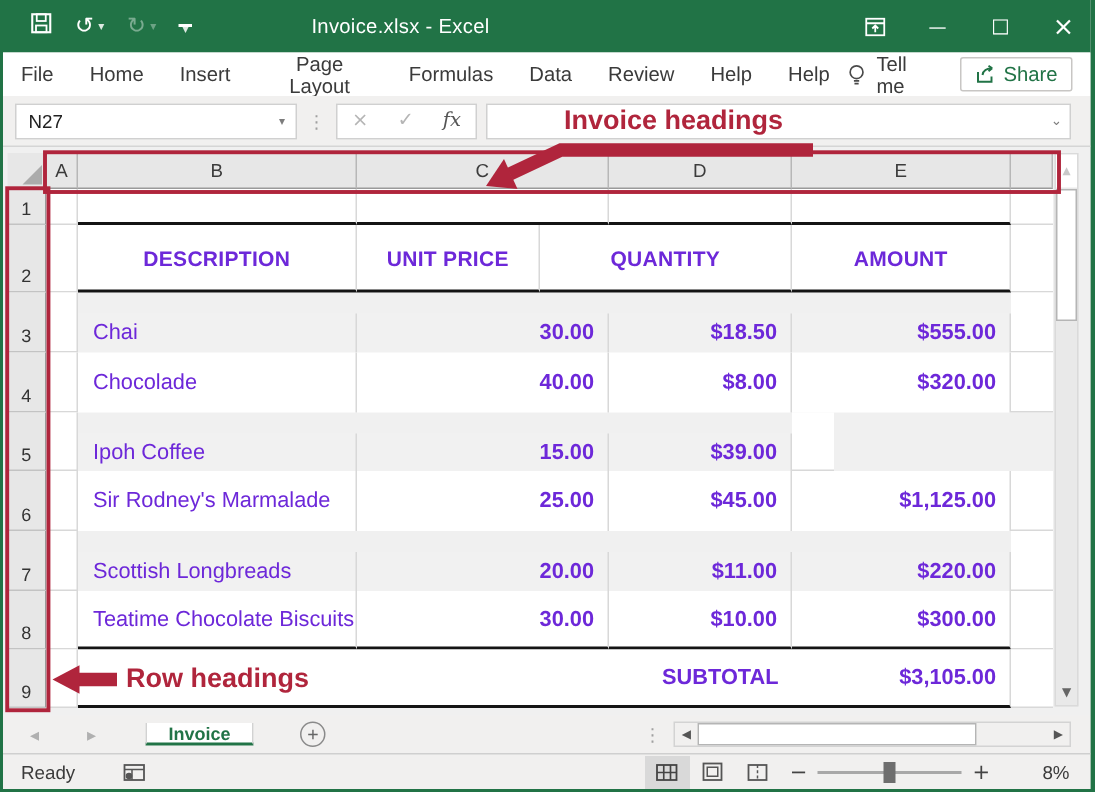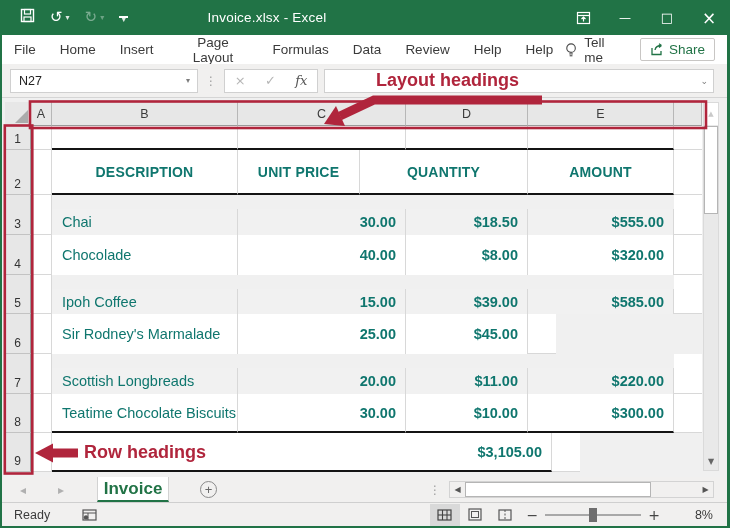--- a/index.html
+++ b/index.html
@@ -58,21 +58,21 @@
        display:flex; align-items:flex-end; justify-content:center; padding-bottom:3px;
        font-size:12px; color:#333; }
   .corner{ width:26px; background:#e7e7e7; border-right:1px solid #9a9a9a; border-bottom:1px solid #9a9a9a; position:relative; }
   .tri{ position:absolute; right:2px; bottom:2px; width:0; height:0; display:block;
         border-left:13px solid transparent; border-bottom:13px solid #ababab; }
   .ch{ background:#e7e7e7; border-right:1px solid #b7b7b7; border-bottom:1px solid #9a9a9a;
        display:flex; align-items:center; justify-content:center; font-size:12.5px; color:#3c3c3c; }
   .cA{width:21px}.cB{width:186px}.cC{width:168px}.cD{width:122px}.cE{width:146px}.cF{width:28px}
   .hdr-row{height:24px}.hr1{height:24px}.hr2{height:45px}
   .hr40{height:40px}.hr39{height:39px}
-  .cell{ background:#fff; display:flex; align-items:center; font-size:14.5px; color:#0f766e; }
+  .cell{ background:#fff; display:flex; align-items:center; font-size:14.5px; color:#6d28d9; }
   .vline{ border-right:1px solid #d8d8d8; }
   .gl{ border-bottom:1px solid #d8d8d8; }
   .band{ background:#f1f1f1;margin-top:14px; }
   .bb{ border-bottom:2px solid #141414 !important; }
   .bb3{ border-bottom:2.5px solid #141414 !important; }
   .desc{ padding-left:10px; line-height:18px; }
   .num{ justify-content:flex-end; padding-right:9px;font-weight:bold; }
   .bold{ font-weight:bold; }
   .thead{ justify-content:center; font-weight:bold; font-size:14px; letter-spacing:.2px; }
 
@@ -82,23 +82,23 @@
           font-size:7px; color:#c9c9c9; font-family:"DejaVu Sans",sans-serif; }
   .vs-thumb{ height:88px; background:#fff; border:1px solid #b5b5b5; margin-top:1px; }
   .vs-down{ position:absolute; bottom:1px; left:0; width:14px; height:16px; display:flex; align-items:center;
             justify-content:center; font-size:8px; color:#666; font-family:"DejaVu Sans",sans-serif; }
 
   
   .tabbar{ position:absolute; left:0; top:477px; width:725px; height:25px; background:#f1f0ef;
            display:flex; align-items:center; }
   .navarr{ font-family:"DejaVu Sans",sans-serif; font-size:12px; color:#b0b0b0; }
   .na1{ margin-left:18px; } .na2{ margin-left:32px; }
-  .sheettab{ margin-left:33px; width:72px; height:25px; background:#fff; border-left:1px solid #d2d2d2;
+  .sheettab{ margin-left:33px; width:72px; height:15px; background:#fff; border-left:1px solid #d2d2d2;
              border-right:1px solid #d2d2d2; border-bottom:2px solid #217346; display:flex; align-items:center;
-             justify-content:center; font-size:17px; font-weight:bold; color:#217346; }
+             justify-content:center; font-size:12px; font-weight:bold; color:#217346; }
   .addsheet{ margin-left:31px; width:17px; height:17px; border:1px solid #8a8a8a; border-radius:50%;
              display:flex; align-items:center; justify-content:center; font-size:13px; color:#666; }
   .tab-dots{ margin-left:auto; color:#a0a0a0; font-family:"DejaVu Sans",sans-serif; font-size:12px; }
   .hscroll{ margin-left:8px; margin-right:13px; width:265px; height:17px; background:#f1f0ef;
             border:1px solid #d3d3d3; display:flex; align-items:center; position:relative; }
   .hs-arrow{ width:15px; text-align:center; font-family:"DejaVu Sans",sans-serif; font-size:8px; color:#555; }
   .hs-right{ position:absolute; right:0; }
   .hs-thumb{ position:absolute; left:15px; width:186px; height:15px; background:#fff; border:1px solid #b5b5b5; }
 
   
@@ -259,30 +259,30 @@
         <div class="cell cE vline num bold">$320.00</div>
         <div class="cell cF gl"></div>
       </div>
 
       <div class="xrow hr39">
         <div class="rh">5</div>
         <div class="cell cA vline gl"></div>
         <div class="cell cB vline band desc">Ipoh Coffee</div>
         <div class="cell cC vline band num">15.00</div>
         <div class="cell cD vline band num">$39.00</div>
-        <div class="cell cE vline band num bold">$585.00</div>
         <div class="cell cF gl"></div>
       </div>
 
       <div class="xrow hr40">
         <div class="rh">6</div>
         <div class="cell cA vline gl"></div>
         <div class="cell cB vline desc">Sir Rodney's Marmalade</div>
         <div class="cell cC vline num">25.00</div>
         <div class="cell cD vline num">$45.00</div>
+        <div class="cell cE vline num bold">$1,125.00</div>
         <div class="cell cF gl"></div>
       </div>
 
       <div class="xrow hr40">
         <div class="rh">7</div>
         <div class="cell cA vline gl"></div>
         <div class="cell cB vline band desc">Scottish Longbreads</div>
         <div class="cell cC vline band num">20.00</div>
         <div class="cell cD vline band num">$11.00</div>
         <div class="cell cE vline band num bold">$220.00</div>
@@ -297,20 +297,21 @@
         <div class="cell cD vline num bb">$10.00</div>
         <div class="cell cE vline num bold bb">$300.00</div>
         <div class="cell cF gl"></div>
       </div>
 
       <div class="xrow hr39">
         <div class="rh">9</div>
         <div class="cell cA vline gl"></div>
         <div class="cell cB bb3"></div>
         <div class="cell cC bb3"></div>
+        <div class="cell cD num bold bb3">SUBTOTAL</div>
         <div class="cell cE vline num bold bb3">$3,105.00</div>
         <div class="cell cF gl"></div>
       </div>
     </div>
 
     <div class="vscroll">
       <div class="vs-up">▲</div>
       <div class="vs-thumb"></div>
       <div class="vs-down">▼</div>
     </div>
@@ -374,16 +375,16 @@
     <rect x="2.8" y="125.5" width="27.5" height="348" fill="none" stroke="#b0253c" stroke-width="2.6"></rect>
     <g>
       <polyline points="540,100 372,100 338,116" fill="none" stroke="#b0253c" stroke-width="9" stroke-linejoin="miter"></polyline>
       <polygon points="322,124 343,126 334,106" fill="#b0253c"></polygon>
     </g>
     <g>
       <line x1="76" y1="453" x2="50" y2="453" stroke="#b0253c" stroke-width="9"></line>
       <polygon points="33,453 51,443.5 51,462.5" fill="#b0253c"></polygon>
     </g>
   </svg>
-  <div class="ann-text ann-col">Layout headings</div>
+  <div class="ann-text ann-col">Invoice headings</div>
   <div class="ann-text ann-row">Row headings</div>
 
 </div>
 
 </body></html>

